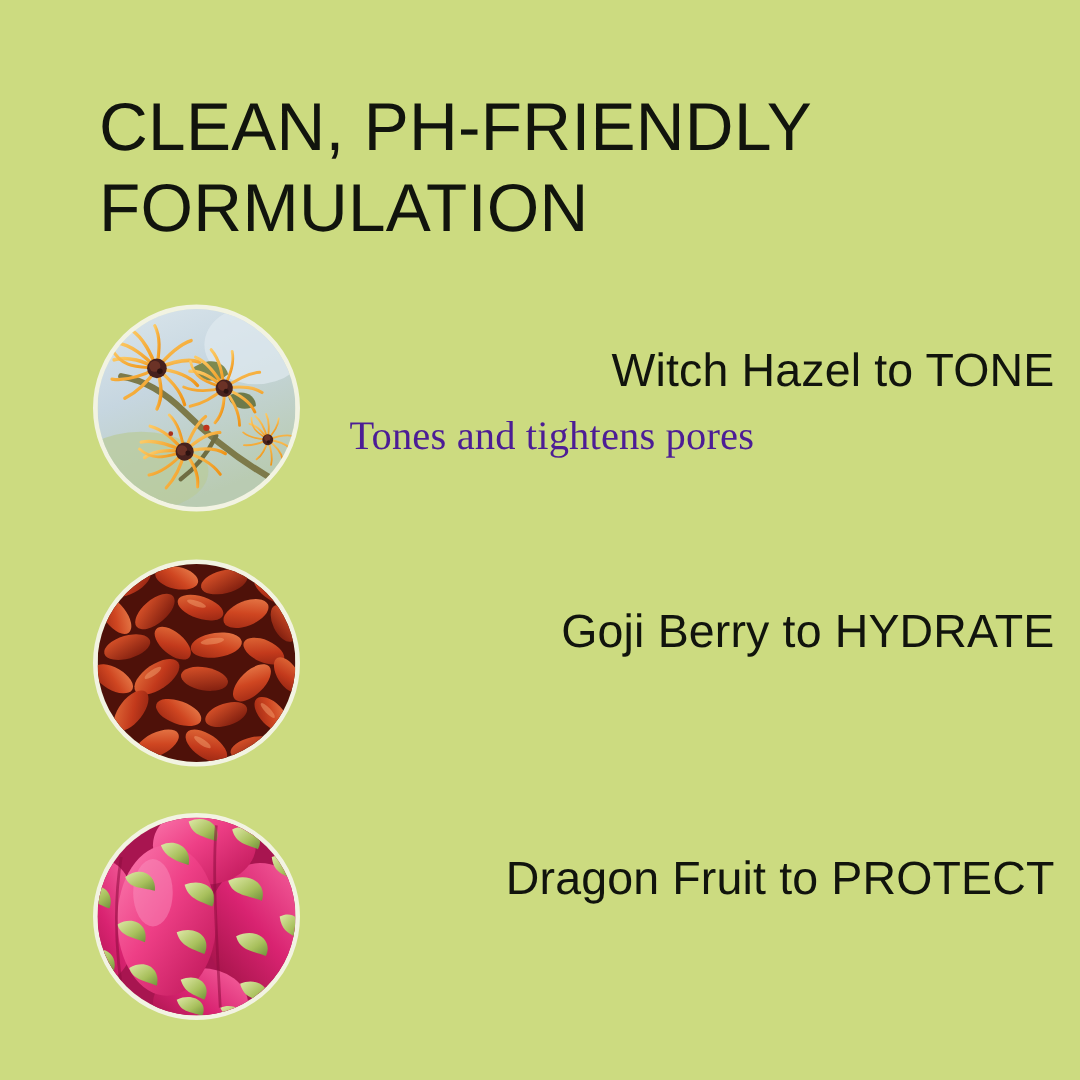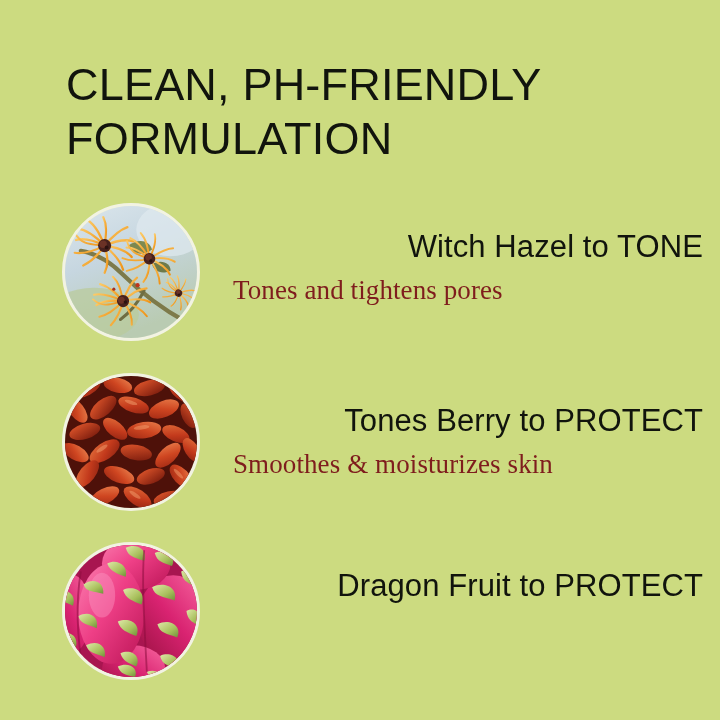--- a/index.html
+++ b/index.html
@@ -83,21 +83,21 @@
     white-space: nowrap;
     text-align: right;
   }
   .ing-sub {
     margin: 10px 0 0 0;
     font-family: "Liberation Serif", serif;
     font-weight: 400;
     font-size: 27px;
     line-height: 30px;
     letter-spacing: 0.1px;
-    color: #7f1d1d;
+    color: #4c1d95;
     white-space: nowrap;
   }
 </style>
 </head>
 <body>
 
 <div id="page">
 
   <h1 id="headline">CLEAN, PH-FRIENDLY
 FORMULATION</h1>
@@ -222,22 +222,21 @@
           <ellipse cx="14" cy="7" rx="5" ry="1.5" transform="rotate(-28 14 7)"></ellipse>
           <ellipse cx="50" cy="20" rx="5" ry="1.4" transform="rotate(18 50 20)"></ellipse>
           <ellipse cx="58" cy="39" rx="6" ry="1.6" transform="rotate(-8 58 39)"></ellipse>
           <ellipse cx="28" cy="55" rx="5" ry="1.5" transform="rotate(-34 28 55)"></ellipse>
           <ellipse cx="53" cy="90" rx="5" ry="1.5" transform="rotate(34 53 90)"></ellipse>
           <ellipse cx="86" cy="74" rx="5" ry="1.4" transform="rotate(46 86 74)"></ellipse>
         </g>
       </svg>
     </div>
     <div class="row-text">
-      <p class="ing-title">Tones Berry to PROTECT</p>
-      <p class="ing-sub">Smoothes &amp; moisturizes skin</p>
+      <p class="ing-title">Goji Berry to HYDRATE</p>
     </div>
   </div>
 
   <div class="ingredient-row" id="row-2">
     <div class="thumb">
       <svg viewBox="0 0 100 100" preserveAspectRatio="xMidYMid slice" aria-hidden="true">
         <defs>
           <linearGradient id="dfA" x1="0" y1="0" x2="1" y2="1">
             <stop offset="0" stop-color="#fb7fb0"></stop>
             <stop offset="0.45" stop-color="#ee3f86"></stop>

